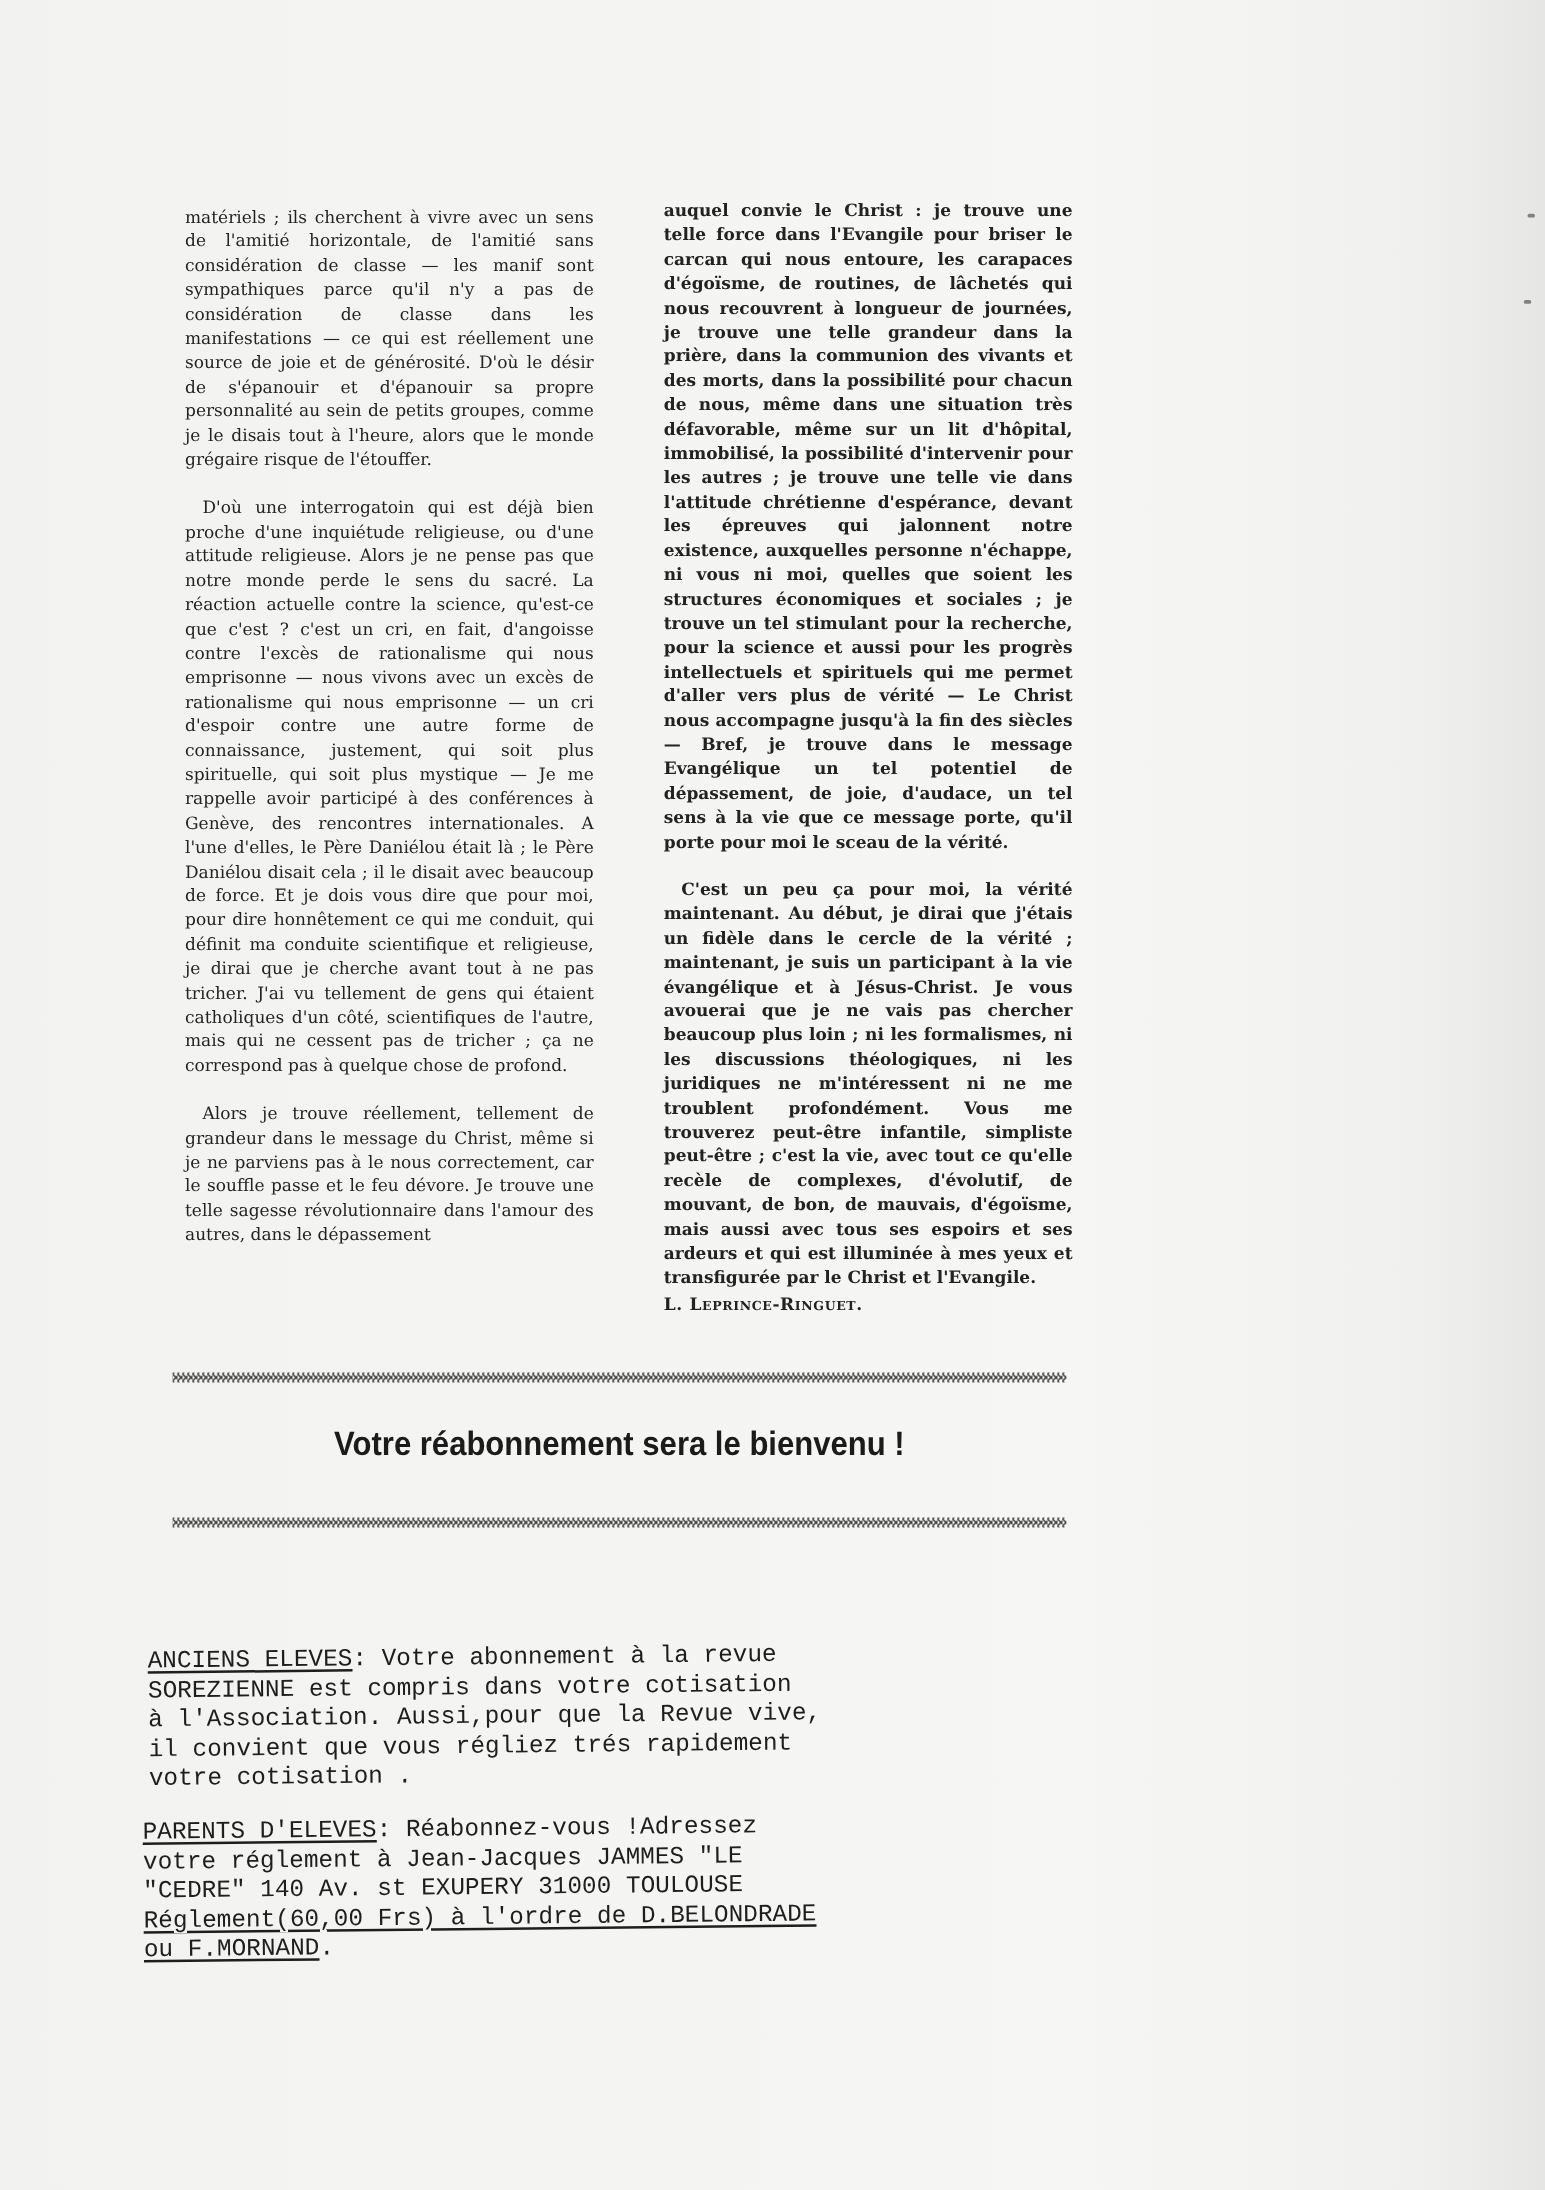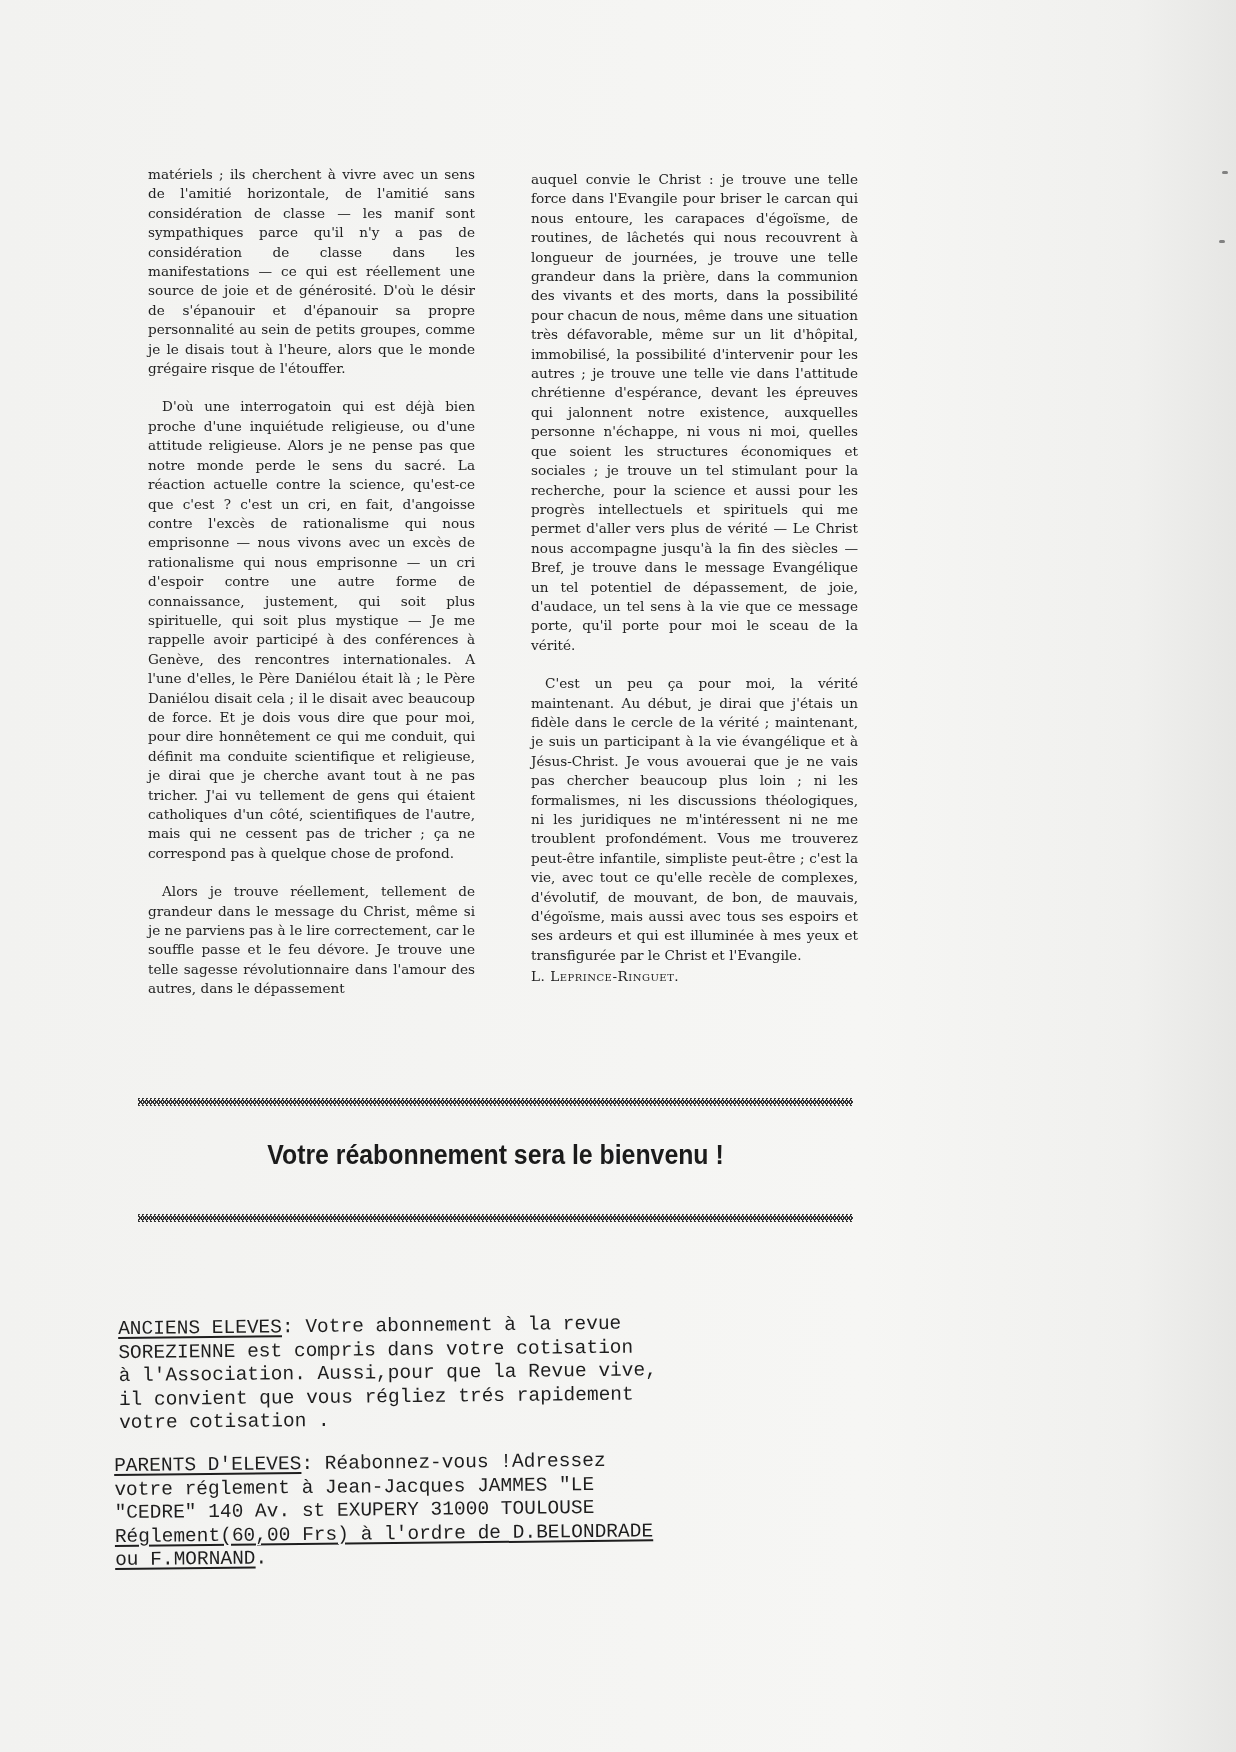--- a/index.html
+++ b/index.html
@@ -10,21 +10,21 @@
     color:#1d1d1d;
   }
   .page { position:absolute; inset:0;border-radius:30px; }
   .col {
     position:absolute; top:165px;
     font-family:"DejaVu Serif","Liberation Serif",serif;
     font-size:13.6px; line-height:19.4px; text-align:justify;
     color:#222;
   }
   .col-left { left:148px; width:327px; }
-  .col-right { left:531px; width:327px; top:170px; }
+  .col-right { left:531px; width:327px; top:160px;font-weight:bold; }
   .col p { margin:0; text-indent:0; }
   .col p.indent { text-indent:14px; }
   .col p + p { margin-top:19px; }
   .signature {
     text-align:left; margin-top:2px; padding-right:2px;
     font-variant: small-caps; letter-spacing:0.5px;
   }
   .wavy {
     position:absolute; left:138px; width:715px; height:8px;
     background-image: repeating-linear-gradient(135deg, #222 0 1.5px, transparent 1.5px 4px),
@@ -53,21 +53,21 @@
   .speck { position:absolute; width:6px; height:3px; background:#555; border-radius:2px; opacity:0.7; }
 </style>
 </head>
 <body>
 
 <div class="page">
 
   <div class="col col-left">
     <p>matériels ; ils cherchent à vivre avec un sens de l'amitié horizontale, de l'amitié sans considération de classe — les manif sont sympathiques parce qu'il n'y a pas de considération de classe dans les manifestations — ce qui est réellement une source de joie et de générosité. D'où le désir de s'épanouir et d'épanouir sa propre personnalité au sein de petits groupes, comme je le disais tout à l'heure, alors que le monde grégaire risque de l'étouffer.</p>
     <p class="indent">D'où une interrogatoin qui est déjà bien proche d'une inquiétude religieuse, ou d'une attitude religieuse. Alors je ne pense pas que notre monde perde le sens du sacré. La réaction actuelle contre la science, qu'est-ce que c'est ? c'est un cri, en fait, d'angoisse contre l'excès de rationalisme qui nous emprisonne — nous vivons avec un excès de rationalisme qui nous emprisonne — un cri d'espoir contre une autre forme de connaissance, justement, qui soit plus spirituelle, qui soit plus mystique — Je me rappelle avoir participé à des conférences à Genève, des rencontres internationales. A l'une d'elles, le Père Daniélou était là ; le Père Daniélou disait cela ; il le disait avec beaucoup de force. Et je dois vous dire que pour moi, pour dire honnêtement ce qui me conduit, qui définit ma conduite scientifique et religieuse, je dirai que je cherche avant tout à ne pas tricher. J'ai vu tellement de gens qui étaient catholiques d'un côté, scientifiques de l'autre, mais qui ne cessent pas de tricher ; ça ne correspond pas à quelque chose de profond.</p>
-    <p class="indent">Alors je trouve réellement, tellement de grandeur dans le message du Christ, même si je ne parviens pas à le lire correctement, car le souffle passe et le feu dévore. Je trouve une telle sagesse révolutionnaire dans l'amour des autres, dans le dépassement</p>
+    <p class="indent">Alors je trouve réellement, tellement de grandeur dans le message du Christ, même si je ne parviens pas à le nous correctement, car le souffle passe et le feu dévore. Je trouve une telle sagesse révolutionnaire dans l'amour des autres, dans le dépassement</p>
   </div>
 
   <div class="col col-right">
     <p>auquel convie le Christ : je trouve une telle force dans l'Evangile pour briser le carcan qui nous entoure, les carapaces d'égoïsme, de routines, de lâchetés qui nous recouvrent à longueur de journées, je trouve une telle grandeur dans la prière, dans la communion des vivants et des morts, dans la possibilité pour chacun de nous, même dans une situation très défavorable, même sur un lit d'hôpital, immobilisé, la possibilité d'intervenir pour les autres ; je trouve une telle vie dans l'attitude chrétienne d'espérance, devant les épreuves qui jalonnent notre existence, auxquelles personne n'échappe, ni vous ni moi, quelles que soient les structures économiques et sociales ; je trouve un tel stimulant pour la recherche, pour la science et aussi pour les progrès intellectuels et spirituels qui me permet d'aller vers plus de vérité — Le Christ nous accompagne jusqu'à la fin des siècles — Bref, je trouve dans le message Evangélique un tel potentiel de dépassement, de joie, d'audace, un tel sens à la vie que ce message porte, qu'il porte pour moi le sceau de la vérité.</p>
     <p class="indent">C'est un peu ça pour moi, la vérité maintenant. Au début, je dirai que j'étais un fidèle dans le cercle de la vérité ; maintenant, je suis un participant à la vie évangélique et à Jésus-Christ. Je vous avouerai que je ne vais pas chercher beaucoup plus loin ; ni les formalismes, ni les discussions théologiques, ni les juridiques ne m'intéressent ni ne me troublent profondément. Vous me trouverez peut-être infantile, simpliste peut-être ; c'est la vie, avec tout ce qu'elle recèle de complexes, d'évolutif, de mouvant, de bon, de mauvais, d'égoïsme, mais aussi avec tous ses espoirs et ses ardeurs et qui est illuminée à mes yeux et transfigurée par le Christ et l'Evangile.</p>
     <div class="signature">L. Leprince-Ringuet.</div>
   </div>
 
   <div class="wavy wavy-top"></div>
   <div class="banner">Votre réabonnement sera le bienvenu !</div>

